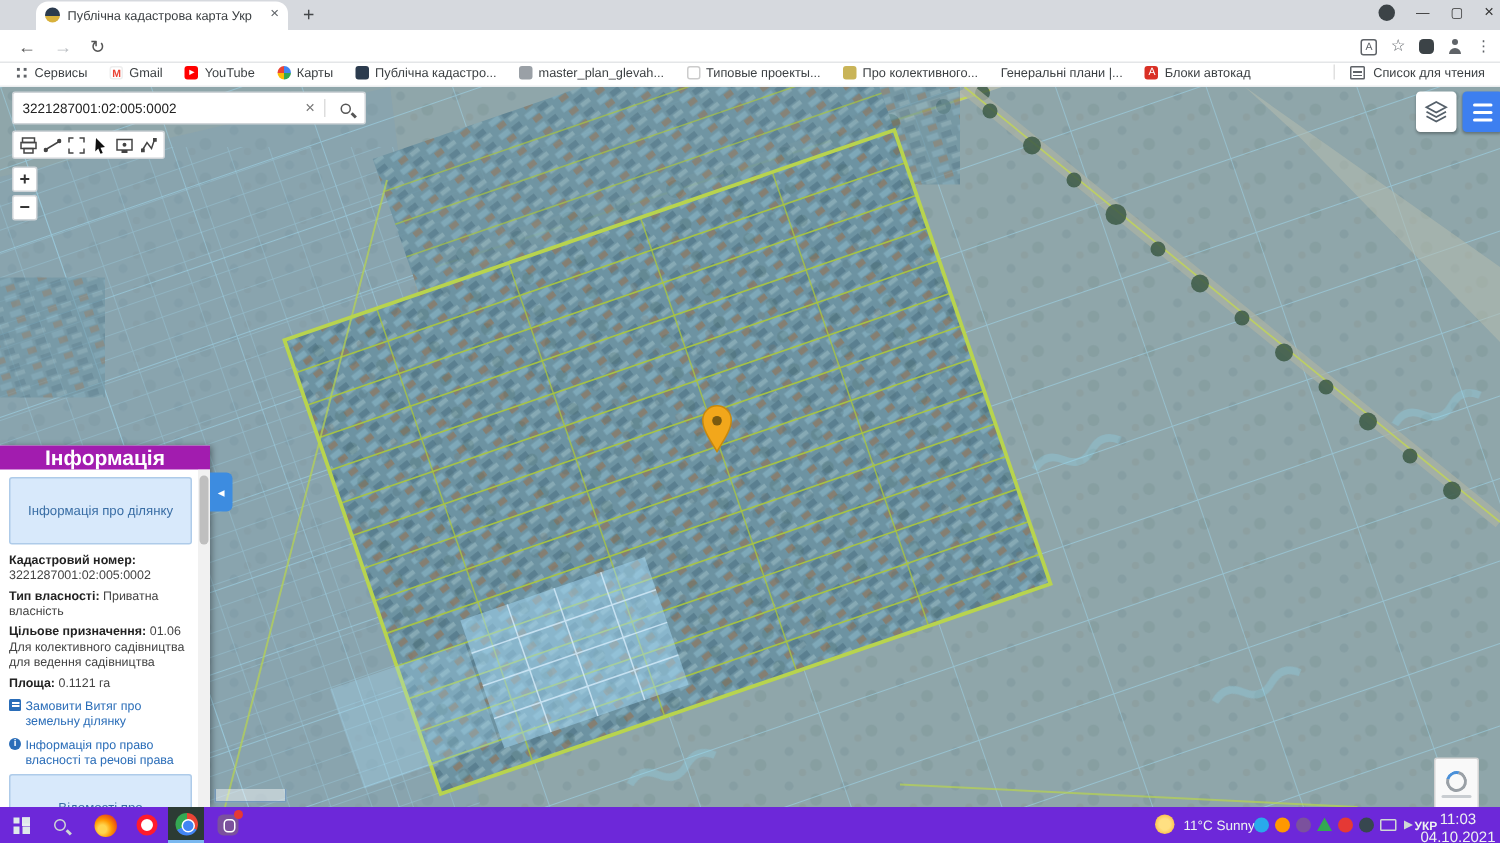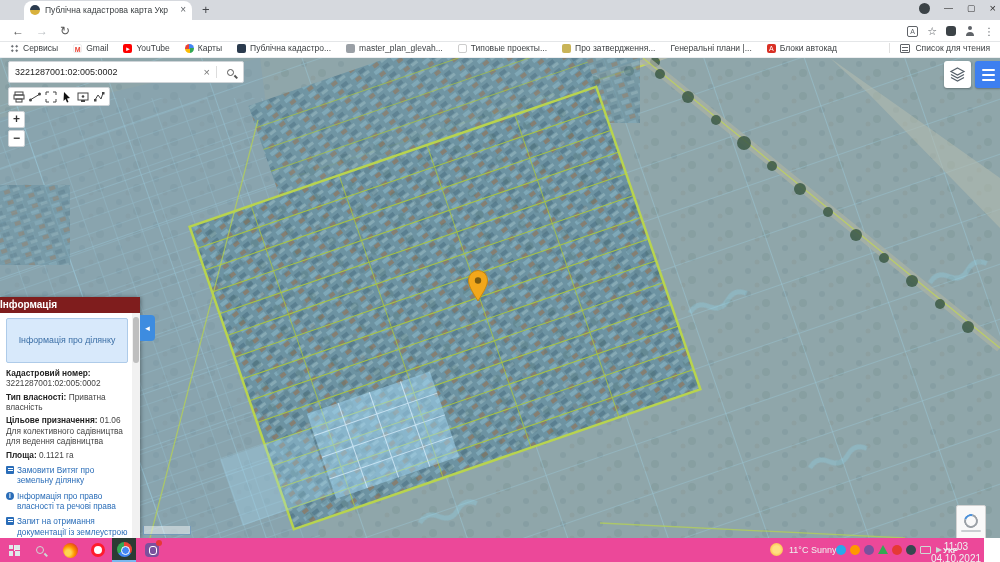--- a/index.html
+++ b/index.html
@@ -57,38 +57,38 @@
   .mag::after{content:"";position:absolute;left:6px;top:6px;width:4px;height:1.5px;background:#555;transform:rotate(45deg)}
   .tools{position:absolute;left:8px;top:29px;height:19px;background:#fff;border:1px solid #cfd4d8;border-radius:2px;display:flex;align-items:center;padding:0 3px;gap:2px}
   .tool{width:14px;height:15px;display:flex;align-items:center;justify-content:center}
   .zoomctl{position:absolute;left:8px;width:17px;height:17px;background:#fff;border:1px solid #cfd4d8;border-radius:2px;text-align:center;font-size:12px;line-height:15px;color:#333;font-weight:bold}
   .zin{top:53px}.zout{top:72px}
   .layersbtn{position:absolute;left:944px;top:3px;width:27px;height:27px;background:#fff;border-radius:3px;box-shadow:0 1px 2px rgba(0,0,0,.3);display:flex;align-items:center;justify-content:center}
   .menubtn{position:absolute;left:975px;top:3px;width:27px;height:27px;background:#3d7ff0;border-radius:3px;box-shadow:0 1px 2px rgba(0,0,0,.3);display:flex;flex-direction:column;align-items:center;justify-content:center;gap:3px}
   .menubtn i{display:block;width:13px;height:2px;background:#fff;border-radius:1px}
   
   .panel{position:absolute;left:0;top:239px;width:140px;height:241px;background:#fff;box-shadow:1px 0 4px rgba(0,0,0,.35)}
-  .panel-h{height:16px;background:#7f1d1d;color:#fff;font-size:10px;font-weight:bold;line-height:16px}
+  .panel-h{height:16px;background:#a21caf;color:#fff;font-size:14px;font-weight:bold;text-align:center;line-height:16px}
   .panel-b{position:relative;height:225px;overflow:hidden;padding:5px 12px 4px 6px}
   .sect{background:#d8e9fb;border:1px solid #aecbe9;color:#3a6ea5;font-size:8.8px;text-align:center;padding:16px 3px;border-radius:2px;margin-bottom:5px;line-height:1.25}
   .fld{font-size:8.3px;color:#444;margin:3px 0;line-height:1.25}
   .fld b{color:#222}
   .plink{font-size:8.3px;color:#2a6db8;margin:5px 0;line-height:1.25;display:flex;gap:3px}
   .li-doc{flex:none;width:8px;height:8px;background:#2a6db8;border-radius:1px;margin-top:1px;position:relative}
   .li-doc::after{content:"";position:absolute;left:1.5px;top:2px;width:5px;height:4px;background:repeating-linear-gradient(180deg,#fff 0 1px,transparent 1px 2px)}
   .li-info{flex:none;width:8px;height:8px;background:#2a6db8;border-radius:50%;margin-top:1px;color:#fff;font-size:6.5px;font-weight:bold;text-align:center;line-height:8px}
   .pscroll{position:absolute;right:0;top:0;width:8px;height:225px;background:#f1f1f1}
   .pthumb{position:absolute;right:1px;top:4px;width:6px;height:46px;background:#bfbfbf;border-radius:3px}
   .collapse{position:absolute;left:140px;top:257px;width:15px;height:26px;background:#3d8ce0;border-radius:0 4px 4px 0;color:#fff;font-size:9px;display:flex;align-items:center;justify-content:center}
   .recaptcha{position:absolute;left:956px;top:447px;width:30px;height:36px;background:#f9f9f9;border:1px solid #d3d3d3;border-radius:2px;display:flex;flex-direction:column;align-items:center;justify-content:center;gap:2px}
   .rc-glyph{width:14px;height:14px;border:2.5px solid #9aa0a6;border-radius:50%;border-top-color:#4a90d9;transform:rotate(-30deg)}
   .rc-line{width:20px;height:2px;background:#c9cdd1;border-radius:1px}
   .scalebar{position:absolute;left:143px;top:468px;width:48px;height:9px;background:rgba(255,255,255,.45);border:1px solid rgba(70,120,170,.6);border-top:none}
   
-  .taskbar{position:absolute;bottom:0;left:0;right:16px;height:24px;background:#ec4899}
+  .taskbar{position:absolute;bottom:0;left:0;right:0;height:24px;background:#6d28d9}
   .tb{position:absolute;top:0;width:24px;height:24px;display:flex;align-items:center;justify-content:center}
   .win-ic{width:11px;height:11px;background:conic-gradient(#e8eef0 25%,transparent 0 0) ,conic-gradient(#e8eef0 25%,transparent 0 0);display:grid;grid-template:1fr 1fr/1fr 1fr;gap:1.5px}
   .win-ic i{background:#dfe8ea}
   .tb-mag{width:8px;height:8px;border:1.5px solid #cfd8d4;border-radius:50%;position:relative}
   .tb-mag::after{content:"";position:absolute;left:7px;top:7px;width:4px;height:1.5px;background:#cfd8d4;transform:rotate(45deg)}
   .ff-ic{width:15px;height:15px;border-radius:50%;background:radial-gradient(circle at 35% 65%,#ffd54f 20%,#ff9800 45%,#e64a19 75%,#7e57c2 100%)}
   .op-ic{width:14px;height:14px;border-radius:50%;border:3.5px solid #ff1b2d;background:#fff}
   .cr-wrap{background:#2c3b34;border-bottom:2px solid #7ab8f0}
   .cr-ic{width:15px;height:15px;border-radius:50%;background:conic-gradient(#ea4335 0 33%,#4285f4 33% 66%,#34a853 66% 100%);position:relative}
   .cr-ic::after{content:"";position:absolute;left:4px;top:4px;width:7px;height:7px;border-radius:50%;background:#4285f4;border:1.5px solid #fff}
@@ -160,21 +160,21 @@
     <span class="bm">
         <span class="bm-ic gray-ic"></span>
         <span>master_plan_glevah...</span>
       </span>
     <span class="bm">
         <span class="bm-ic doc-ic"></span>
         <span>Типовые проекты...</span>
       </span>
     <span class="bm">
         <span class="bm-ic yel-ic"></span>
-        <span>Про затвердження...</span>
+        <span>Про колективного...</span>
       </span>
     <span class="bm">
         <span>Генеральні плани |...</span>
       </span>
     <span class="bm">
         <span class="bm-ic red-ic">A</span>
         <span>Блоки автокад</span>
       </span>
     <span class="bm bm-right">
         <span class="rl-ic"></span>
@@ -354,24 +354,20 @@
         <p class="fld"><b>Цільове призначення:</b> <span>01.06 Для колективного садівництва для ведення садівництва</span></p>
         <p class="fld"><b>Площа:</b> <span>0.1121 га</span></p>
         <p class="plink">
             <span class="li-doc"></span>
             <span>Замовити Витяг про земельну ділянку</span>
           </p>
         <p class="plink">
             <span class="li-info">i</span>
             <span>Інформація про право власності та речові права</span>
           </p>
-        <p class="plink">
-            <span class="li-doc"></span>
-            <span>Запит на отримання документації із землеустрою</span>
-          </p>
         <div class="sect">Відомості про сертифікованого інженера-землевпорядника / БЕЗПОСЕРЕДНІЙ ВИКОНАВЕЦЬ</div>
 
         <div class="pscroll">
             <div class="pthumb"></div>
           </div>
       </div>
     </div>
     <div class="collapse">◂</div>
 
     <div class="recaptcha">

